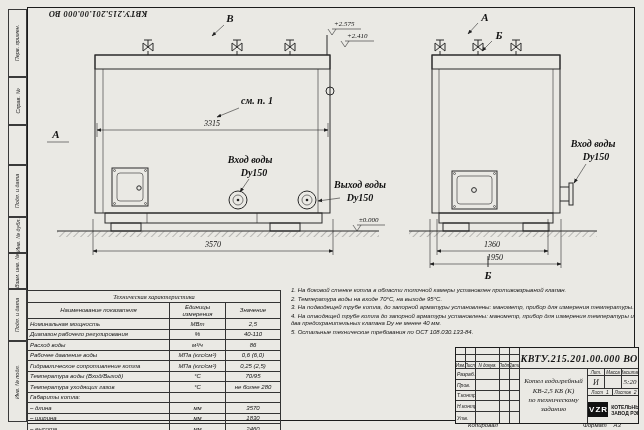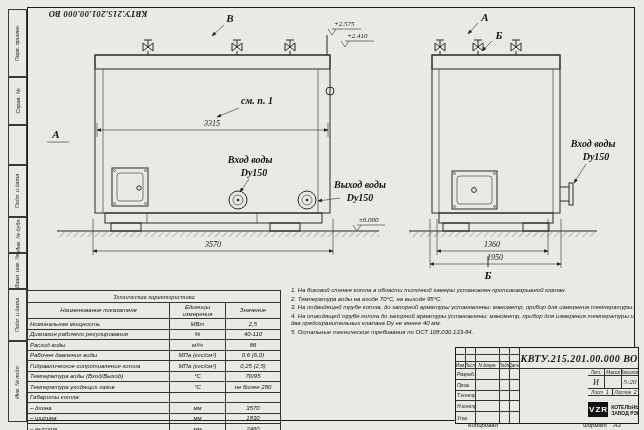--- a/index.html
+++ b/index.html
@@ -350,20 +350,25 @@
     <div class="tb-cell" style="left:20px;top:53.4px;width:24px;height:10.8px"></div>
     <div class="tb-cell" style="left:44px;top:53.4px;width:10px;height:10.8px"></div>
     <div class="tb-cell" style="left:54px;top:53.4px;width:10px;height:10.8px"></div>
     <div class="tb-cell lbl5" style="left:0;top:64.2px;width:20px;height:10.8px;justify-content:flex-start;padding-left:1px;border-bottom:none">Утв.</div>
     <div class="tb-cell" style="left:20px;top:64.2px;width:24px;height:10.8px;border-bottom:none"></div>
     <div class="tb-cell" style="left:44px;top:64.2px;width:10px;height:10.8px;border-bottom:none"></div>
     <div class="tb-cell" style="left:54px;top:64.2px;width:10px;height:10.8px;border-bottom:none"></div>
 
     <div class="tb-cell docnum" style="left:64px;top:0;width:118px;height:21px;border-right:none">КВТУ.215.201.00.000 ВО</div>
 
+    <div class="tb-cell pname" style="left:64px;top:21px;width:68px;height:54px;border-bottom:none;flex-direction:column">
+      <div>Котел водогрейный</div>
+      <div>КВ-2,5 КБ (К)</div>
+      <div>по техническому заданию</div>
+    </div>
 
     <div class="tb-cell lbl4" style="left:132px;top:21px;width:17px;height:7px">Лит.</div>
     <div class="tb-cell lbl4" style="left:149px;top:21px;width:17px;height:7px">Масса</div>
     <div class="tb-cell lbl4" style="left:166px;top:21px;width:16px;height:7px;border-right:none">Масштаб</div>
     <div class="tb-cell litval" style="left:132px;top:28px;width:17px;height:13px">И</div>
     <div class="tb-cell" style="left:149px;top:28px;width:17px;height:13px"></div>
     <div class="tb-cell scaleval" style="left:166px;top:28px;width:16px;height:13px;border-right:none">5:20</div>
 
     <div class="tb-cell" style="left:132px;top:41px;width:25px;height:7px;gap:3px">
       <span class="lbl4">Лист</span>

